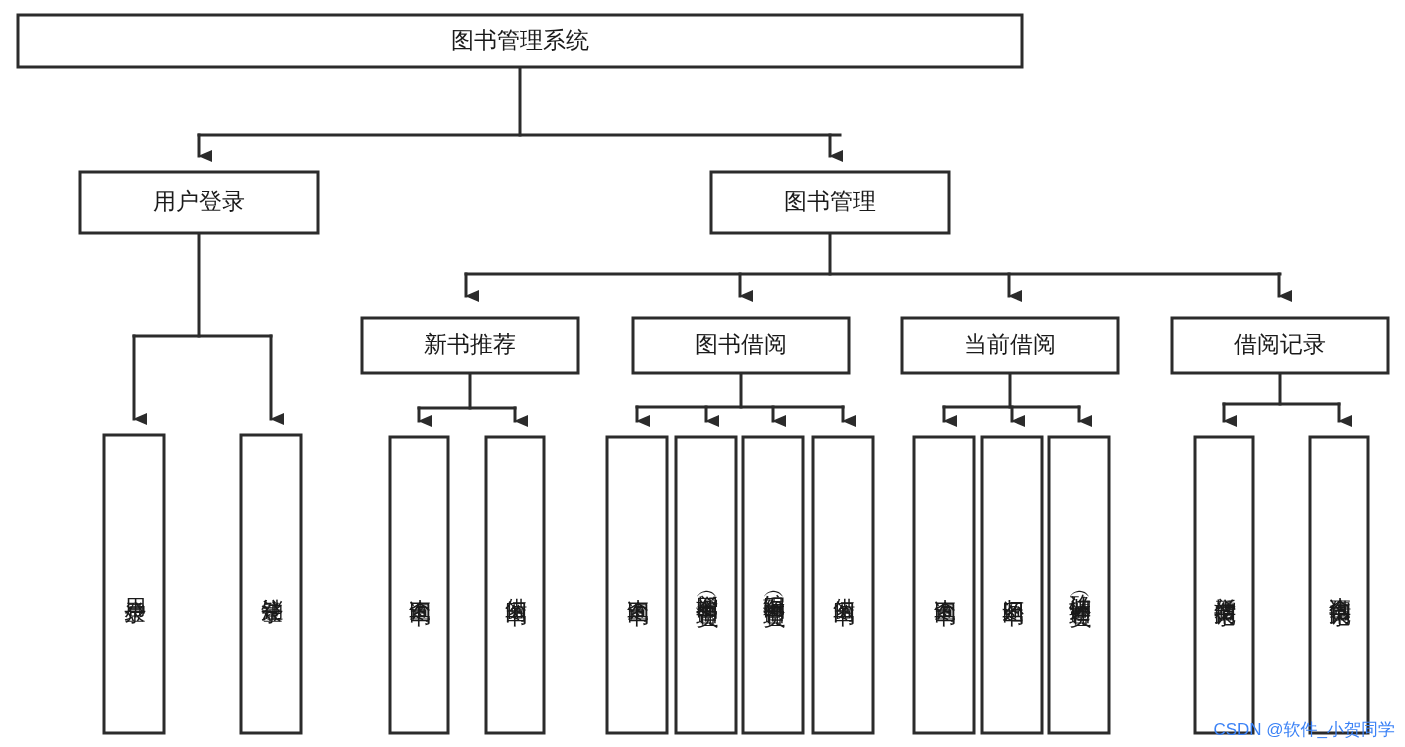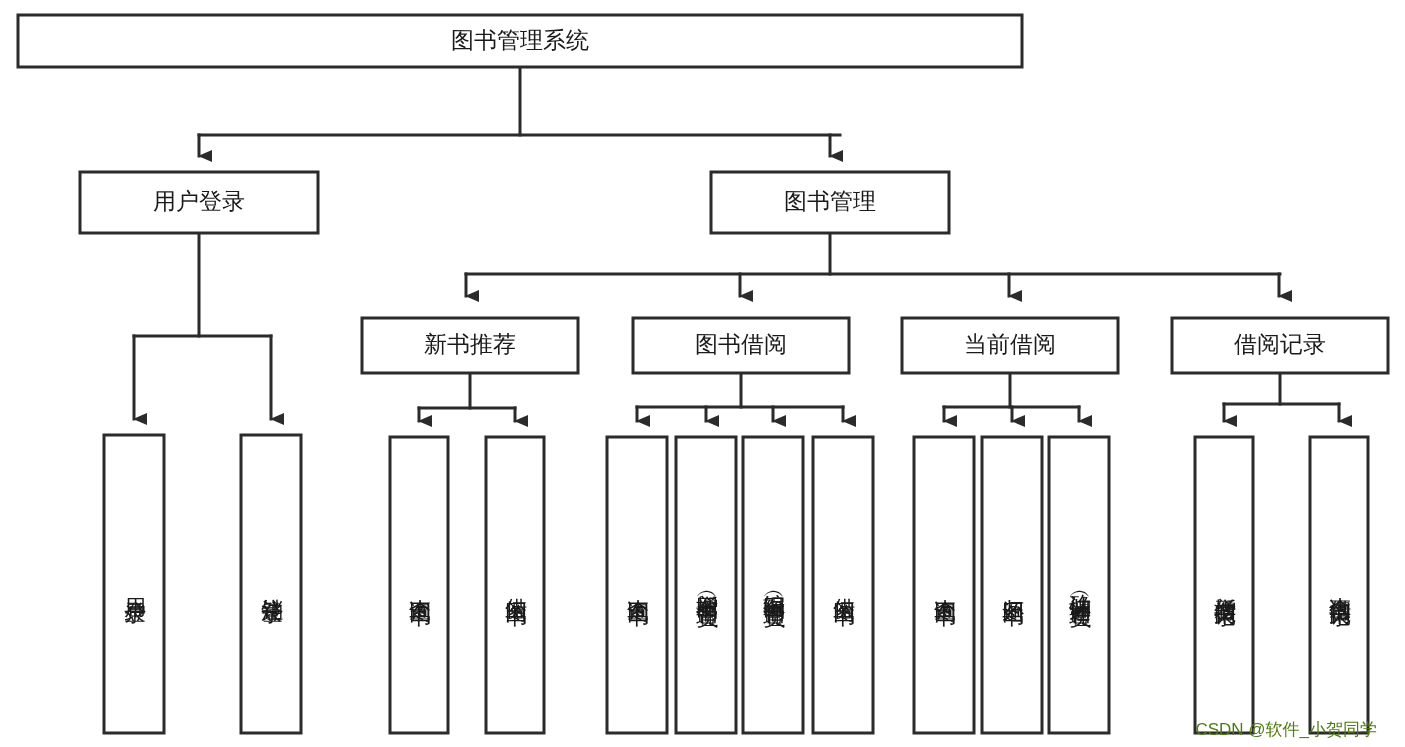--- a/index.html
+++ b/index.html
@@ -47,25 +47,25 @@
     font-size: 23px;
   }
   .label-v {
     font-size: 22px;
     writing-mode: vertical-rl;
     text-orientation: upright;
     letter-spacing: 2px;
   }
   .watermark {
     position: absolute;
-    right: 28px;
+    right: 10px;
     bottom: 6px;
     font-family: "Liberation Sans", "DejaVu Sans", sans-serif;
     font-size: 17px;
-    color: #4d7c0f;
+    color: #3b82f6;
     white-space: nowrap;
     pointer-events: none;
   }
 </style>
 </head>
 <body>
 
 <div id="diagram-root">
   <svg class="canvas" viewBox="0 0 1405 747" xmlns="http://www.w3.org/2000/svg">
     <defs>

